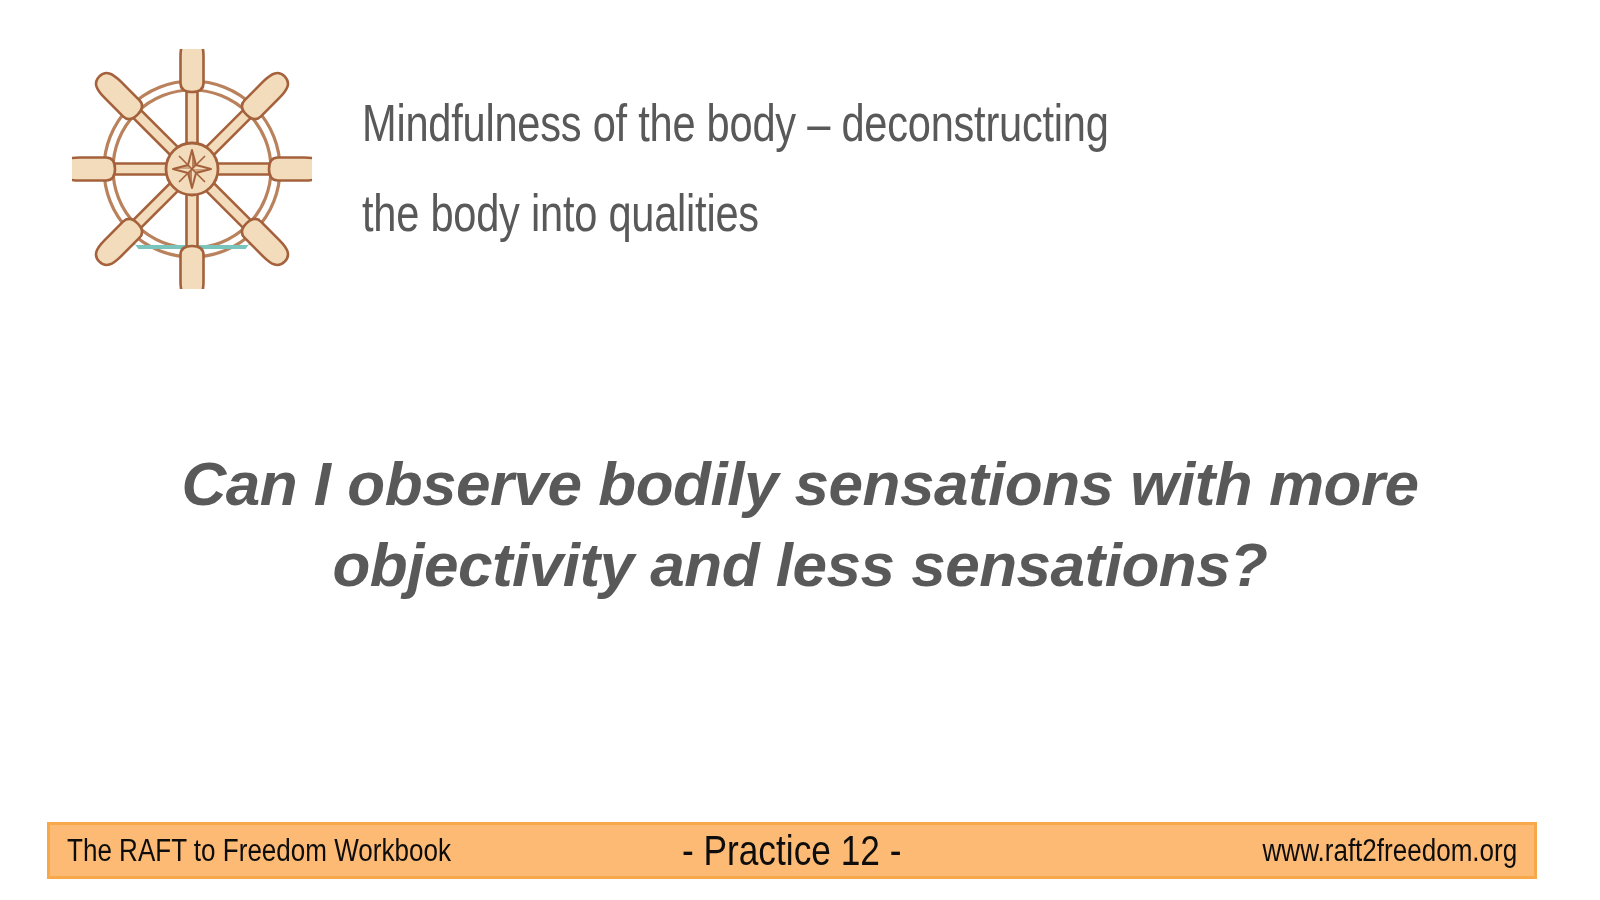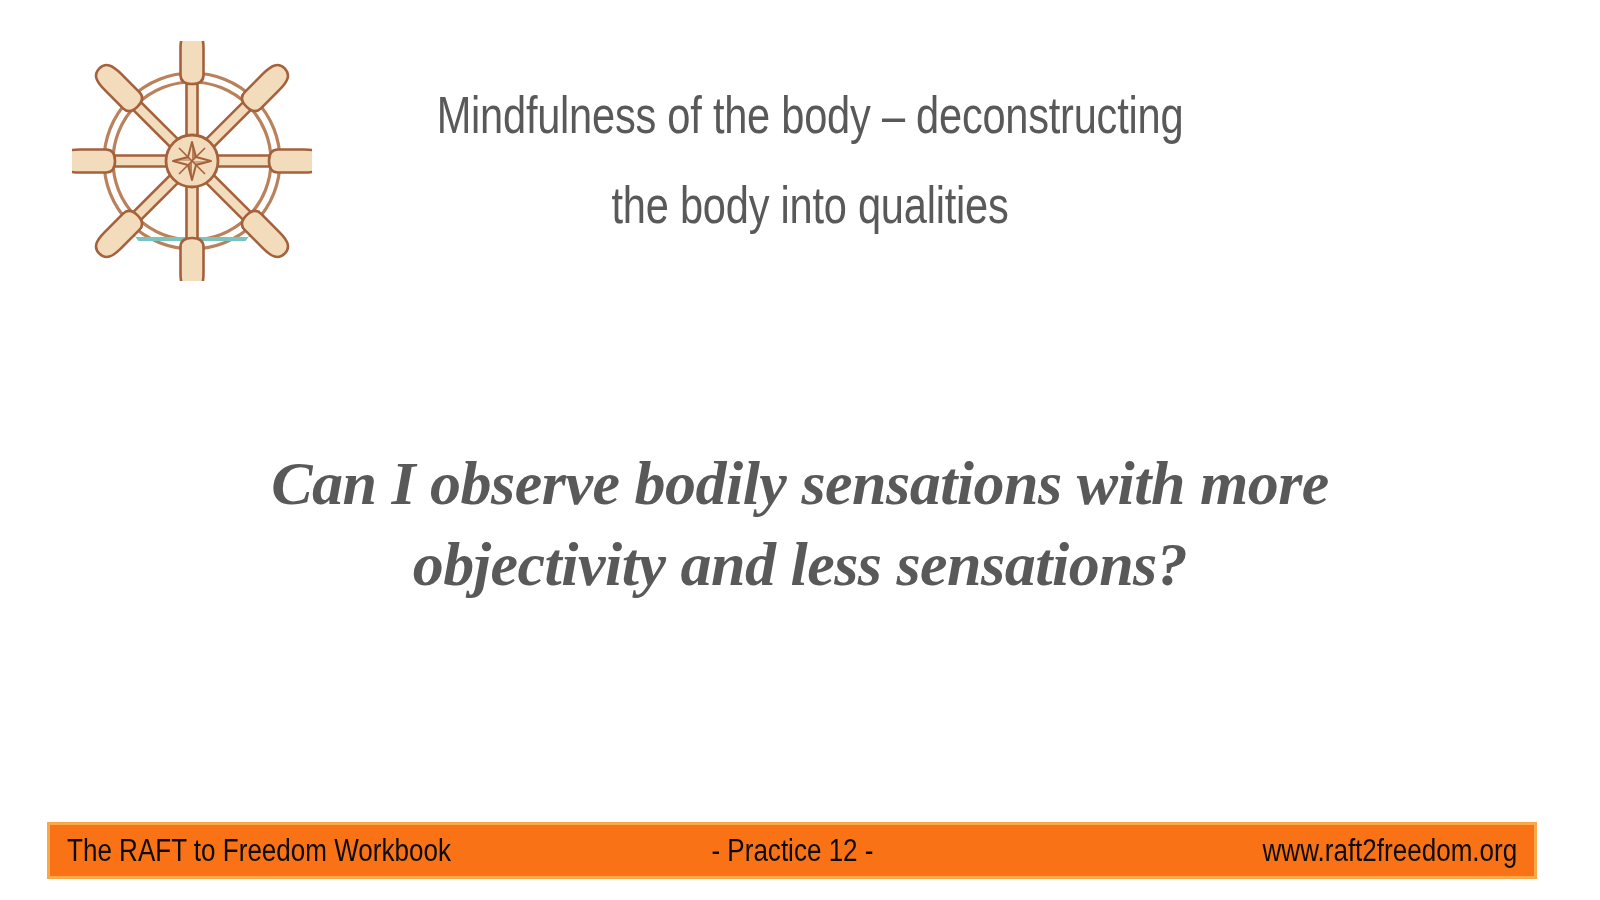--- a/index.html
+++ b/index.html
@@ -13,24 +13,23 @@
     position: relative;
     overflow: hidden;
     font-family: "Liberation Sans", sans-serif;
     -webkit-font-smoothing: antialiased;
   }
 
   
   #header {
     position: absolute;
     left: 0;
-    top: 8px;
+    top: 16px;
     width: 1452px;
     height: 290px;
-    text-align: center;
   }
 
   #logo-mark {
     position: absolute;
     left: 72px;
     top: 33px;
     width: 240px;
     height: 240px;
   }
   #logo-mark svg { display: block; width: 240px; height: 240px; }
@@ -53,60 +52,60 @@
   #slide-title .tline { display: block; }
 
   
   #body-question {
     position: absolute;
     left: 80px;
     top: 443px;
     width: 1440px;
     text-align: center;
     color: #595959;
-    font-family: Liberation Serif, serif;
+    font-family: Liberation Sans, sans-serif;
     font-style: italic;
     font-weight: bold;
     font-size: 62px;
     line-height: 81px;
     letter-spacing: -0.5px;
   }
   #body-question .qline { display: block; white-space: nowrap; }
 
   
   #footer-bar {
     position: absolute;
     left: 47px;
     top: 822px;
     width: 1490px;
     height: 57px;
     box-sizing: border-box;
     border: 3px solid #f7a94a;
-    background: #f97316;
+    background: #fdba74;
     display: flex;
     align-items: center;
   }
   #footer-left {
     position: absolute;
     left: 17px;
     color: #0d0d0d;
     font-family: "Liberation Sans Narrow", "Liberation Sans", sans-serif;
     font-size: 31px;
     transform: scaleX(0.84);
     transform-origin: left center;
     white-space: nowrap;
   }
   #footer-center {
     position: absolute;
     left: 0;
     width: 100%;
     text-align: center;
     color: #0d0d0d;
     font-family: "Liberation Sans Narrow", "Liberation Sans", sans-serif;
-    font-size: 31px;
+    font-size: 42px;
     white-space: nowrap;
   }
   #footer-center span { display: inline-block; transform: scaleX(0.84); }
   #footer-right {
     position: absolute;
     right: 17px;
     color: #0d0d0d;
     font-family: "Liberation Sans Narrow", "Liberation Sans", sans-serif;
     font-size: 31px;
     transform: scaleX(0.84);

